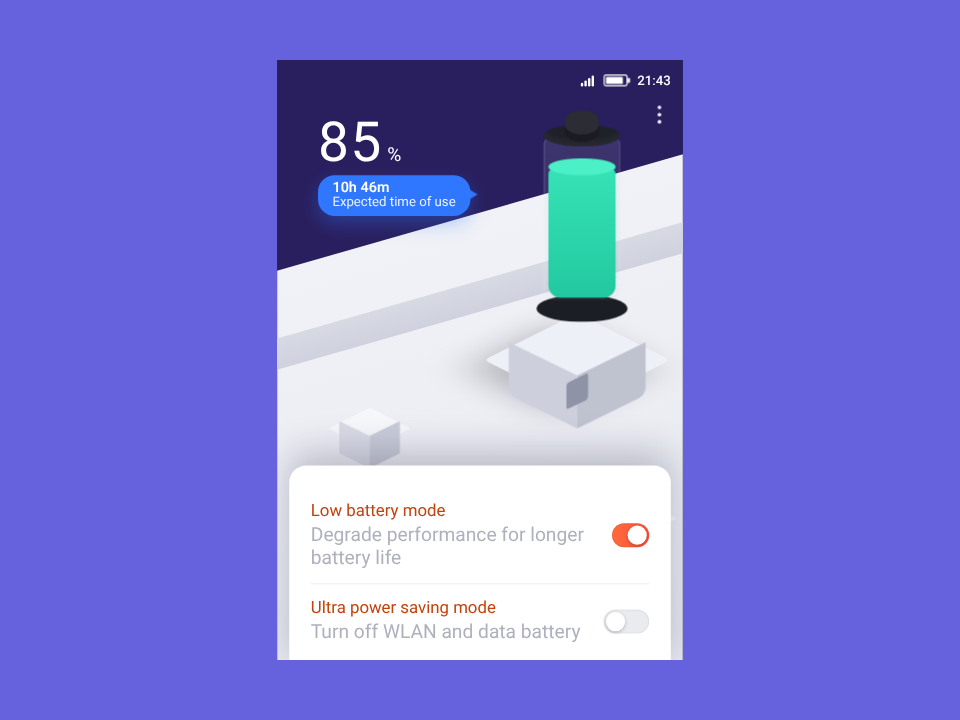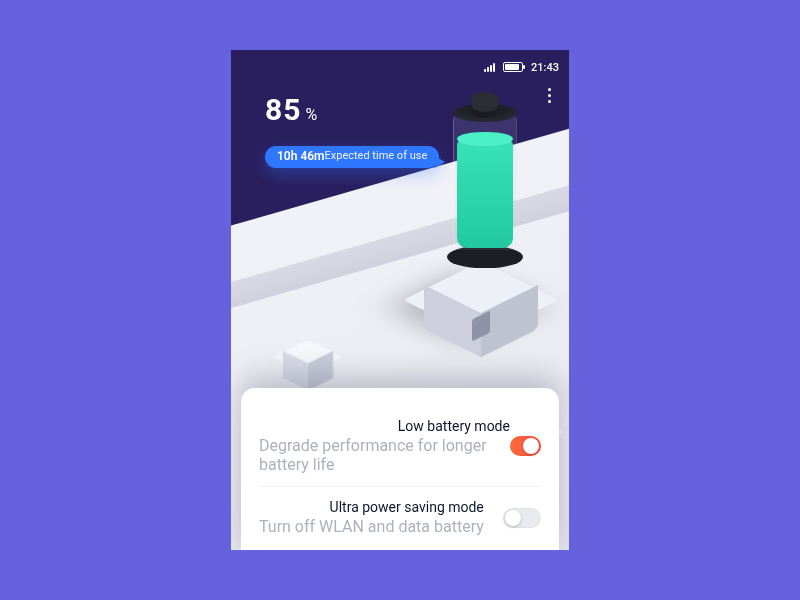--- a/index.html
+++ b/index.html
@@ -98,45 +98,45 @@
   .batt i{position:absolute;left:1px;top:1px;bottom:1px;width:80%;background:#fff;border-radius:1px;}
   
   .overflow {
     position:absolute; top:32px; right:12px;
     display:flex; flex-direction:column; gap:3px; padding:6px; cursor:pointer;
   }
   .overflow span{ width:3px;height:3px;border-radius:50%;background:#fff;}
 
   
   .pct { position:absolute; top:42px; left:34px; color:#fff; display:flex; align-items:baseline; }
-  .pct-num{ font-size:30px; font-weight:700; letter-spacing:1px;}
+  .pct-num{ font-size:46px; font-weight:400; letter-spacing:1px;}
   .pct-sym{ font-size:16px; margin-left:4px; }
   .bubble {
     position:absolute; top:96px; left:34px;
     background:#2f77ff; color:#fff; border-radius:14px;
     padding:4px 12px 5px; box-shadow:0 6px 16px rgba(47,119,255,.35);
-    display:flex; flex-direction:row; line-height:1.1;
+    display:flex; flex-direction:column; line-height:1.1;
   }
   .bubble::after{
     content:""; position:absolute; right:-6px; top:10px;
     border-width:6px 0 6px 10px; border-style:solid; border-color:transparent transparent transparent #2f77ff;
   }
   .bubble-t{ font-size:12px; font-weight:600;}
   .bubble-s{ font-size:11px; opacity:.9;}
 
   
   .card {
     position:absolute; left:10px; right:10px; bottom:-8px;
     background:#fff; border-radius:14px 14px 0 0;
     box-shadow:0 -10px 30px rgba(30,30,60,.25);
     padding:18px 18px 10px 18px;
   }
   .row { display:flex; align-items:center; justify-content:space-between; padding:12px 0; }
   .row + .row { border-top:1px solid #eef0f4; }
-  .row .txt .title{ font-size:14px; color:#0f172a;text-align:right; }
+  .row .txt .title{ font-size:14px; color:#c2410c; }
   .row .txt .sub  { font-size:16px; color:#aeb1bd; margin-top:2px; }
   .toggle { width:38px; height:20px; border-radius:20px; position:relative; cursor:pointer; box-shadow:inset 0 0 0 1px rgba(0,0,0,.04);}
   .toggle .knob{ position:absolute; top:2px; width:16px; height:16px; border-radius:50%; background:#fff; box-shadow:0 1px 3px rgba(0,0,0,.25);}
   .toggle.on  { background:linear-gradient(90deg,#ff6a3d,#ff4f3d); }
   .toggle.on .knob{ right:2px; }
   .toggle.off { background:#e9ebef; }
   .toggle.off .knob{ left:2px; }
 </style>
 </head>
 <body>

